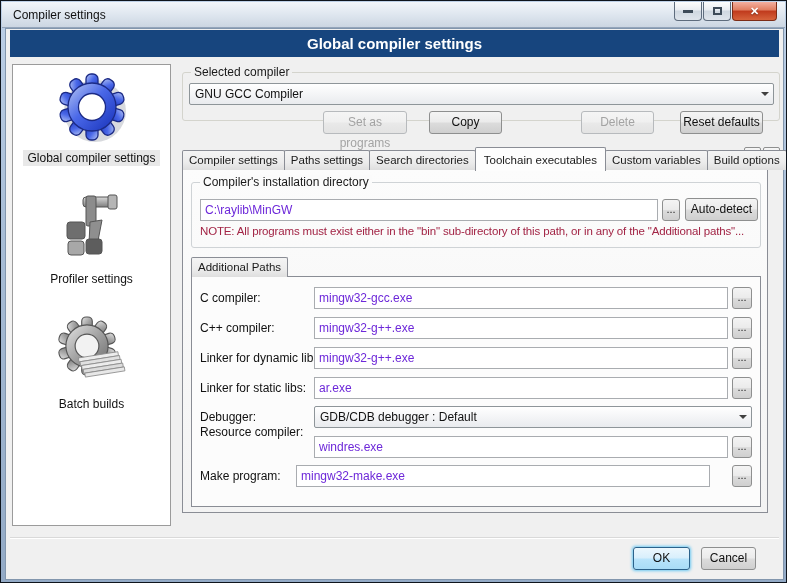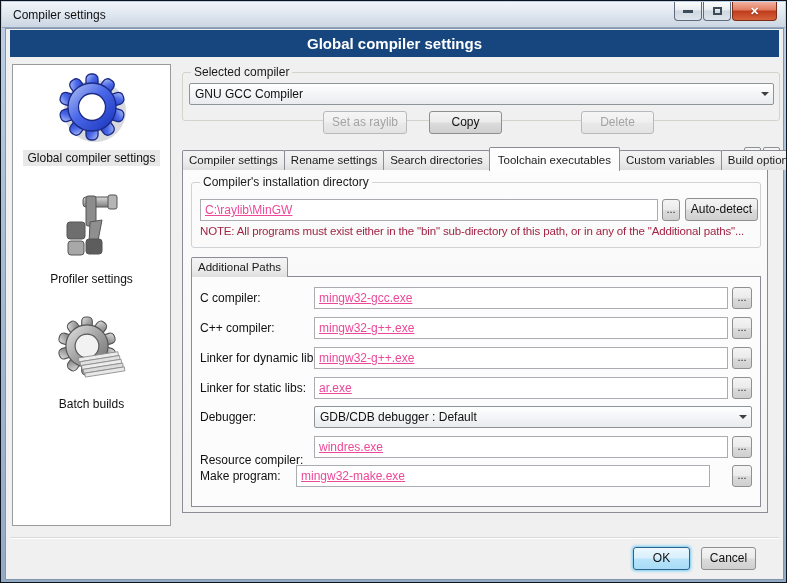--- a/index.html
+++ b/index.html
@@ -83,21 +83,21 @@
     position:absolute; height:22px; border:1px solid #8e9599; border-radius:2px;
     background:linear-gradient(180deg,#ffffff,#f3f4f6 55%,#e9ebee);
     display:flex; align-items:center; cursor:default;
   }
   .combo .val { flex:1; font-size:12px; color:#111; padding-left:5px; white-space:nowrap; overflow:hidden; }
   .combo .dd { width:17px; display:flex; align-items:center; justify-content:center; }
   .tri { width:0; height:0; border-left:4px solid transparent; border-right:4px solid transparent; border-top:4px solid #404040; }
   
   .tfield {
     position:absolute; height:22px; border:1px solid #a9acb0; background:#fff;
-    font-size:12px; color:#ec4899; padding:0 4px;text-decoration:underline;
+    font-size:12px; color:#6d28d9; padding:0 4px;
   }
   
   .tabstrip { position:absolute; display:flex; align-items:flex-end; z-index:3; }
   .tab {
     font-size:11.5px; color:#1a1a1a; padding:3px 6px 4px 6px; margin-right:-1px;
     border:1px solid #8a8d95; border-bottom:none; border-radius:2px 2px 0 0;
     background:linear-gradient(180deg,#f4f4f4,#ececec 60%,#dedede);
     white-space:nowrap; cursor:default;
   }
   .tab.active {
@@ -238,29 +238,30 @@
     </div>
 
     <div class="groupbox" style="left:176px; top:43px; width:598px; height:49px;">
       <span class="legend">Selected compiler</span>
       <div class="combo" style="left:6px; top:10px; width:585px;">
         <span class="val">GNU GCC Compiler</span>
         <span class="dd">
             <span class="tri"></span>
           </span>
       </div>
-      <div class="btn disabled" style="left:140px; top:38px; width:84px;">Set as raylib</div>
+      <div class="btn disabled" style="left:140px; top:38px; width:84px;">Set as programs</div>
       <div class="btn" style="left:246px; top:38px; width:73px;text-align:center;">Copy</div>
       <div class="btn" style="left:322px; top:38px; width:74px;margin-top:36px;">Rename</div>
       <div class="btn disabled" style="left:398px; top:38px; width:73px;">Delete</div>
+      <div class="btn" style="left:497px; top:38px; width:83px;">Reset defaults</div>
     </div>
 
     <div class="tabstrip" style="left:176px; top:115px; height:26px;">
       <div class="tab">Compiler settings</div>
-      <div class="tab">Rename settings</div>
+      <div class="tab">Paths settings</div>
       <div class="tab">Search directories</div>
       <div class="tab active">Toolchain executables</div>
       <div class="tab">Custom variables</div>
       <div class="tab">Build options</div>
 
     </div>
     <div class="scrollarrow" style="left:738px; top:118px;"><span>◄</span></div>
     <div class="scrollarrow" style="left:757px; top:118px;"><span>►</span></div>
 
     <div class="tabpage" style="left:176px; top:140px; width:586px; height:344px;">
@@ -296,21 +297,21 @@
         <div class="minibtn" style="left:540px; top:100px;">...</div>
 
         <div class="flabel" style="left:8px; top:129px;">Debugger:</div>
         <div class="combo" style="left:122px; top:129px; width:438px;">
           <span class="val">GDB/CDB debugger : Default</span>
           <span class="dd">
               <span class="tri"></span>
             </span>
         </div>
 
-        <div class="flabel" style="left:8px; top:172px;text-align:center;">Resource compiler:</div>
+        <div class="flabel" style="left:8px; top:144px;text-align:center;">Resource compiler:</div>
         <input class="tfield" type="text" style="left: 122px; top: 159px; width: 414px;" value="windres.exe">
         <div class="minibtn" style="left:540px; top:159px;">...</div>
 
         <div class="flabel" style="left:8px; top:188px;">Make program:</div>
         <input class="tfield" type="text" style="left: 104px; top: 188px; width: 414px;" value="mingw32-make.exe">
         <div class="minibtn" style="left:540px; top:188px;">...</div>
       </div>
     </div>
 
     <div class="sep" style="top:508px;"></div>

